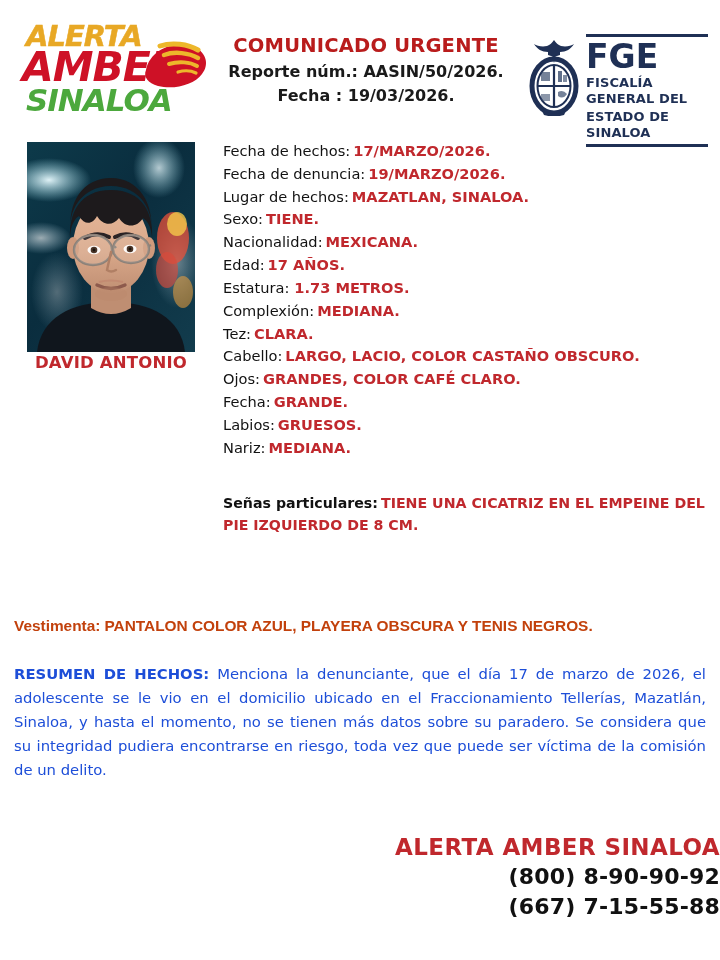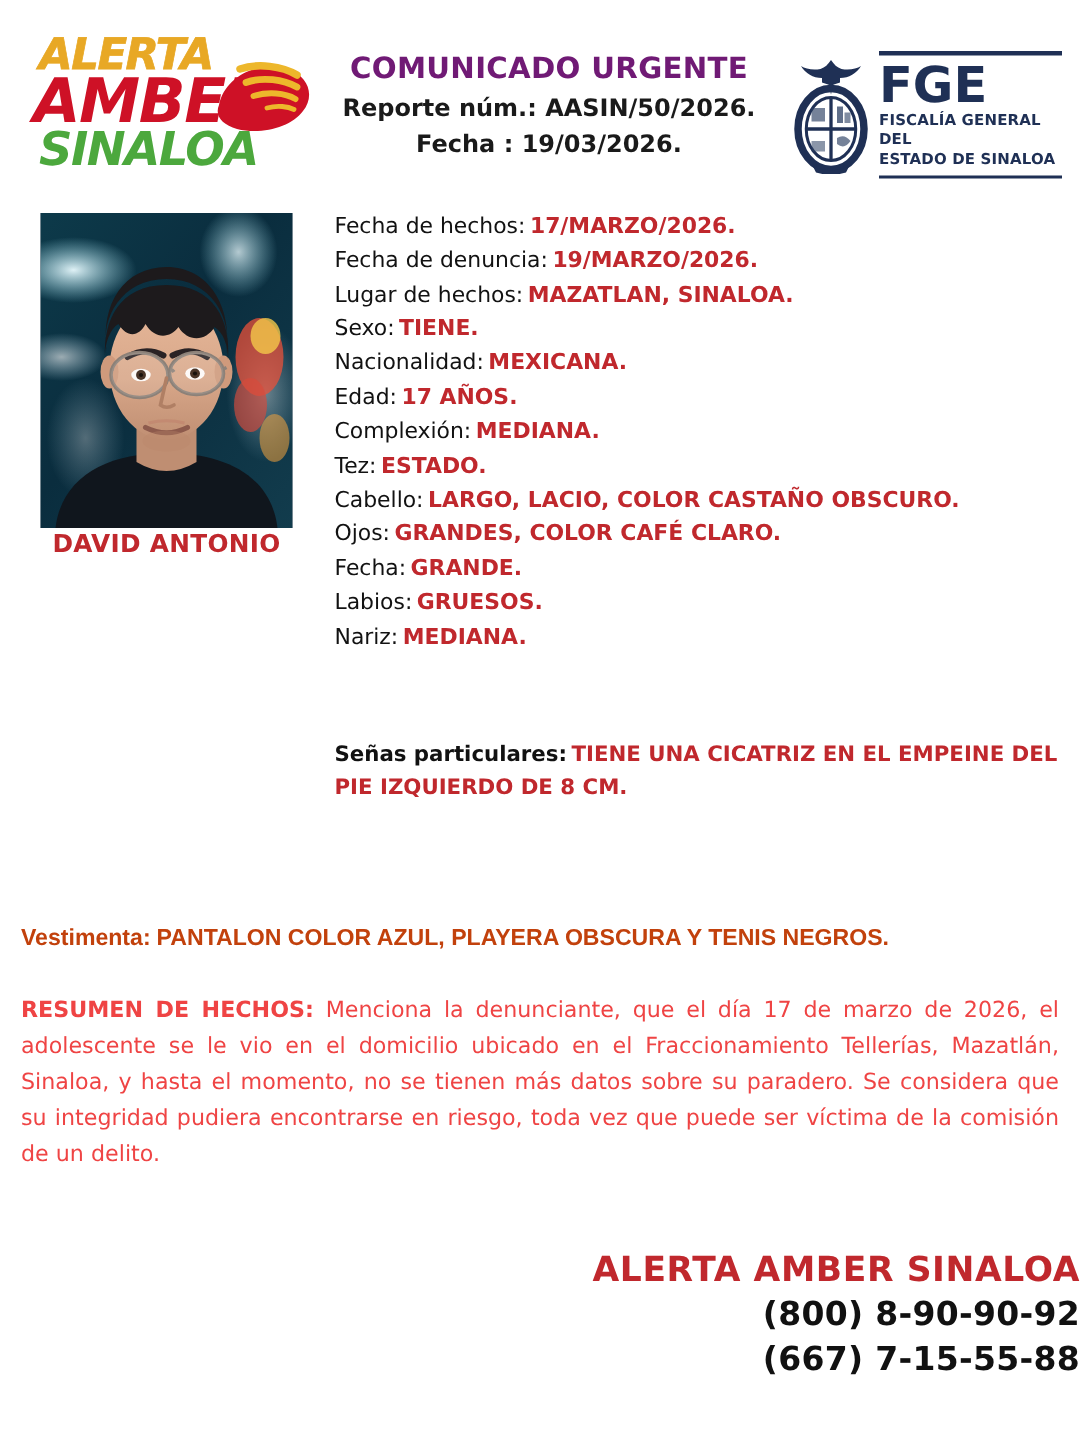--- a/index.html
+++ b/index.html
@@ -84,21 +84,21 @@
     position: absolute;
     left: 210px;
     top: 20px;
     width: 312px;
     text-align: center;
   }
   .headline-title {
     font-family: "DejaVu Sans", sans-serif;
     font-size: 19.5px;
     font-weight: bold;
-    color: #701a75;
+    color: #b91c1c;
     letter-spacing: 0.2px;
     line-height: 1.2;
   }
   .headline-sub {
     font-family: "DejaVu Sans", sans-serif;
     font-size: 16px;
     font-weight: bold;
     color: #1a1a1a;
     line-height: 1.45;
     margin-top: 3px;
@@ -135,21 +135,21 @@
     font-weight: bold;
     font-size: 33px;
     color: #1F3055;
     letter-spacing: 0px;
     line-height: 1.05;
     margin: 3px 0 1px 0;
   }
   .fge-small {
     font-family: "DejaVu Sans", sans-serif;
     font-weight: bold;
-    font-size: 10px;
+    font-size: 13px;
     color: #1F3055;
     line-height: 1.25;
     letter-spacing: 0.1px;
     margin-bottom: 3px;
   }
 
   
   .photo-col {
     position: absolute;
     left: 27px;
@@ -226,21 +226,21 @@
 
   
   .resumen {
     position: absolute;
     left: 14px;
     top: 662px;
     width: 692px;
     font-family: "DejaVu Sans", sans-serif;
     font-size: 14.8px;
     line-height: 1.62;
-    color: #ef4444;
+    color: #1d4ed8;
     text-align: justify;
   }
   .resumen-label { font-weight: bold; }
   .resumen-body { font-weight: normal; }
 
   
   .footer {
     position: absolute;
     left: 0;
     top: 833px;
@@ -426,24 +426,27 @@
     <div class="detail-row">
       <span class="detail-label">Sexo:</span><span class="detail-value">TIENE.</span>
     </div>
     <div class="detail-row">
       <span class="detail-label">Nacionalidad:</span><span class="detail-value">MEXICANA.</span>
     </div>
     <div class="detail-row">
       <span class="detail-label">Edad:</span><span class="detail-value">17 AÑOS.</span>
     </div>
     <div class="detail-row">
+      <span class="detail-label">Estatura:</span><span class="detail-value" style="margin-left:5px">1.73 METROS.</span>
+    </div>
+    <div class="detail-row">
       <span class="detail-label">Complexión:</span><span class="detail-value">MEDIANA.</span>
     </div>
     <div class="detail-row">
-      <span class="detail-label">Tez:</span><span class="detail-value">ESTADO.</span>
+      <span class="detail-label">Tez:</span><span class="detail-value">CLARA.</span>
     </div>
     <div class="detail-row">
       <span class="detail-label">Cabello:</span><span class="detail-value">LARGO, LACIO, COLOR CASTAÑO OBSCURO.</span>
     </div>
     <div class="detail-row">
       <span class="detail-label">Ojos:</span><span class="detail-value">GRANDES, COLOR CAFÉ CLARO.</span>
     </div>
     <div class="detail-row">
       <span class="detail-label">Fecha:</span><span class="detail-value">GRANDE.</span>
     </div>

